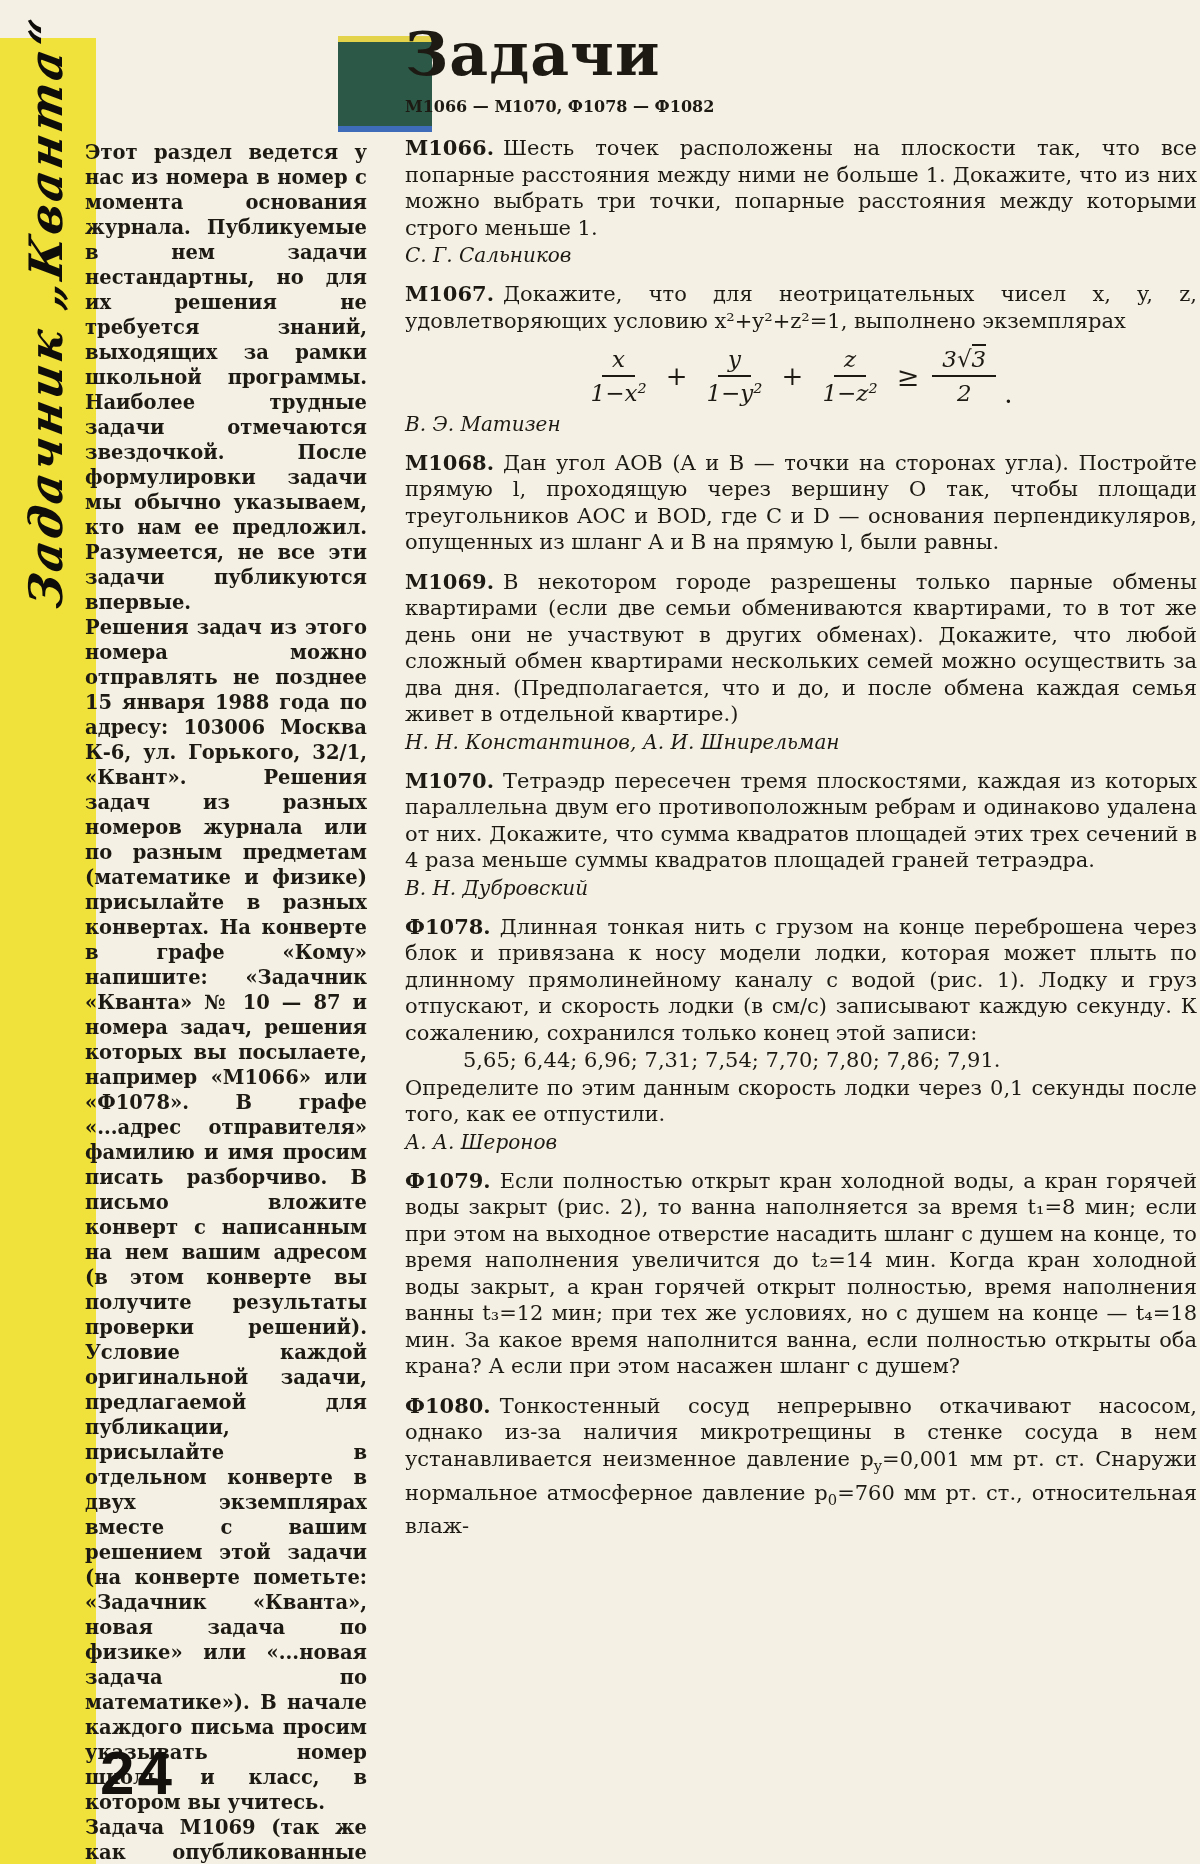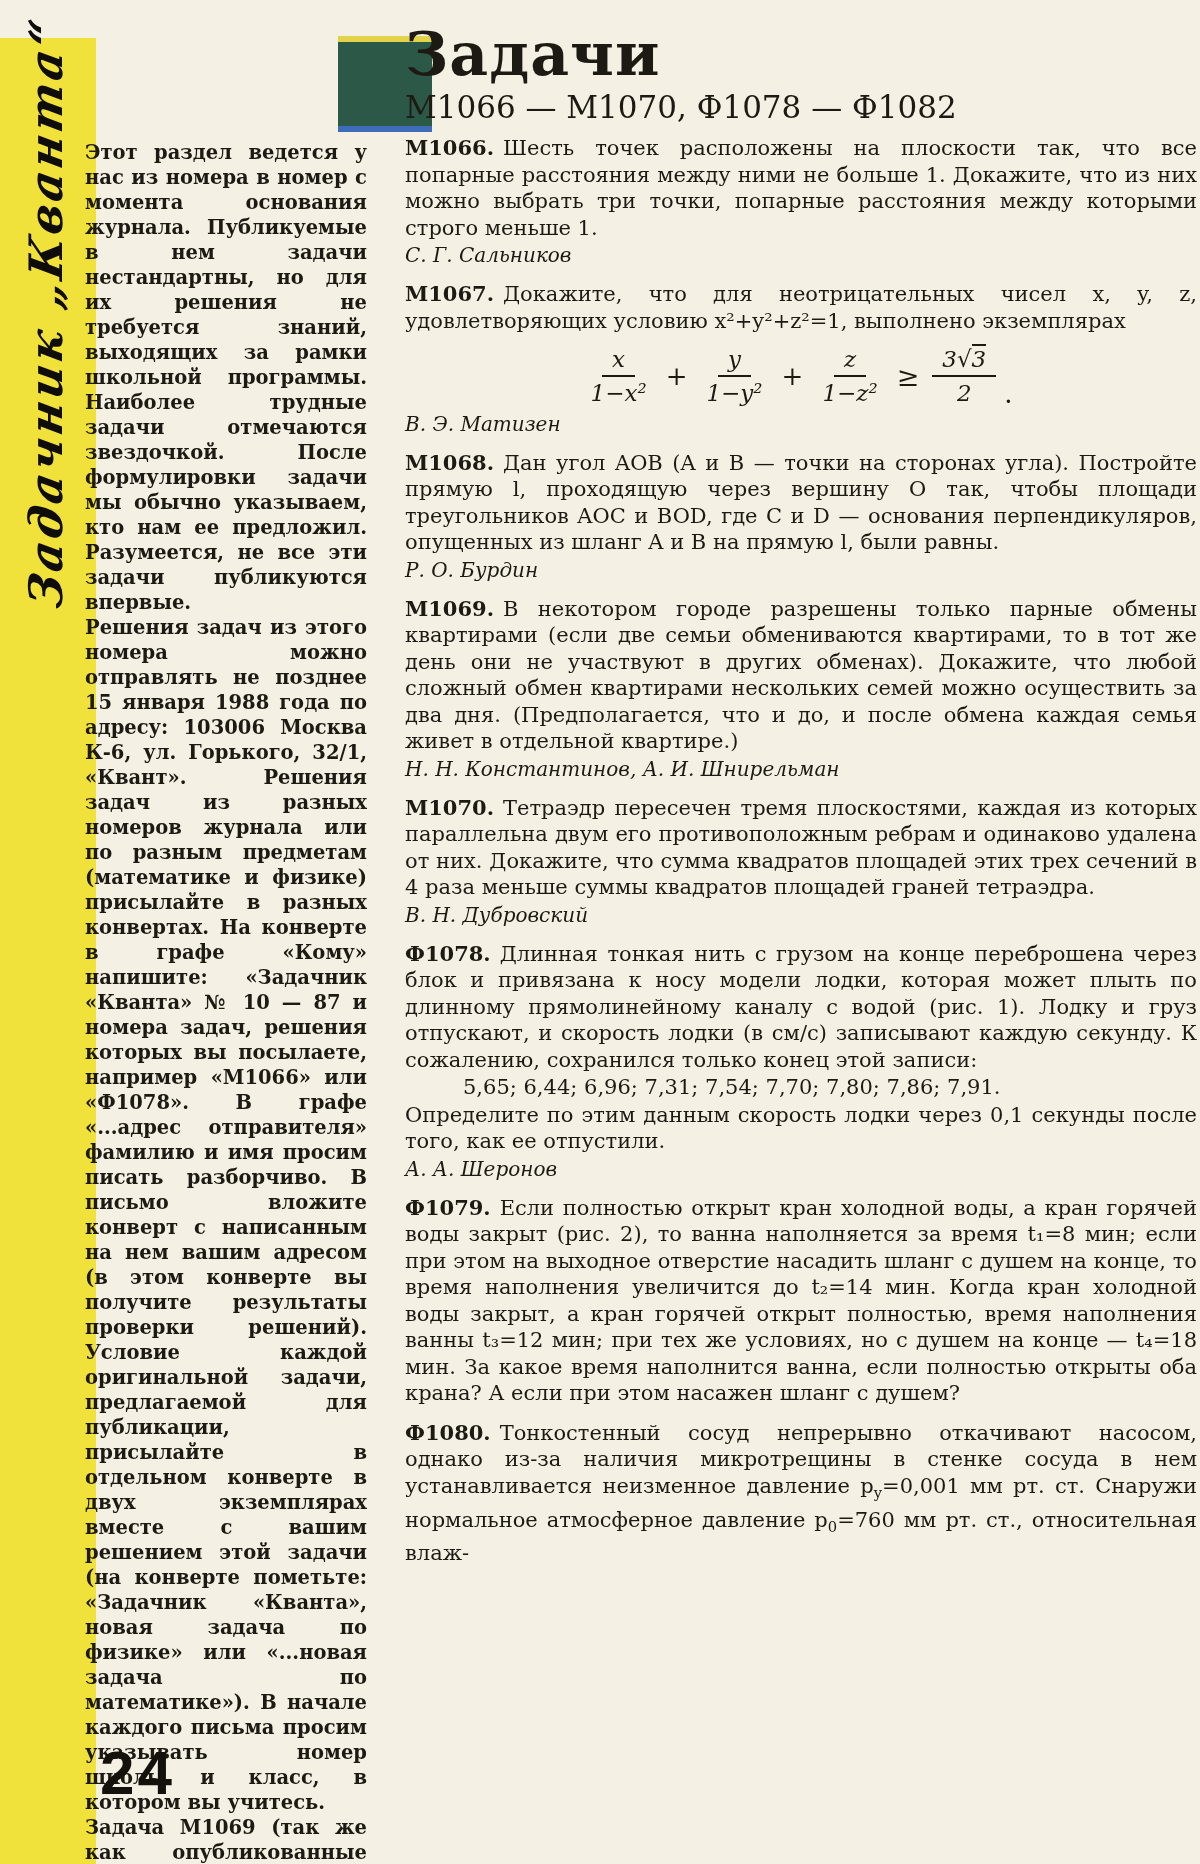--- a/index.html
+++ b/index.html
@@ -41,21 +41,21 @@
   .intro p{margin:0;}
   
   .main{
     position:absolute;left:405px;top:24px;width:792px;
     font:400 21px/26.5px "DejaVu Serif",serif;
     text-align:justify;color:#1d1a14;
   }
   .section-title{
     margin:0;font-weight:700;font-size:60px;line-height:60px;letter-spacing:1px;
   }
-  .range{margin:9px 0 0;font-weight:400;font-size:31px;line-height:28px;text-align:left;}
+  .range{margin:9px 0 0;font-weight:700;font-size:16px;line-height:28px;text-align:left;}
   .problems{margin-top:14px;}
   .problem{margin:0 0 13px;}
   .ptext{margin:0;}
   .pid{font-weight:700;padding-right:9px;}
   .author{
     text-align:left;margin:1px 0 0;
     font:italic 400 20px/26px "DejaVu Serif",serif;
   }
   .series{margin:1px 0;text-align:left;padding-left:58px;}
   
@@ -129,21 +129,20 @@
               <span class="num"><span>3√</span><span class="rad">3</span></span>
               <span class="den">2</span>
             </span>
           <span class="op period">.</span>
         </div>
         <div class="author">В. Э. Матизен</div>
       </div>
 
       <div class="problem">
         <p class="ptext"><b class="pid">М1068.</b><span>Дан угол AOB (A и B — точки на сторонах угла). Постройте прямую l, проходящую через вершину O так, чтобы площади треугольников AOC и BOD, где C и D — основания перпендикуляров, опущенных из шланг A и B на прямую l, были равны.</span></p>
-        <div class="author">Р. О. Бурдин</div>
       </div>
 
       <div class="problem">
         <p class="ptext"><b class="pid">М1069.</b><span>В некотором городе разрешены только парные обмены квартирами (если две семьи обмениваются квартирами, то в тот же день они не участвуют в других обменах). Докажите, что любой сложный обмен квартирами нескольких семей можно осуществить за два дня. (Предполагается, что и до, и после обмена каждая семья живет в отдельной квартире.)</span></p>
         <div class="author">Н. Н. Константинов, А. И. Шнирельман</div>
       </div>
 
       <div class="problem">
         <p class="ptext"><b class="pid">М1070.</b><span>Тетраэдр пересечен тремя плоскостями, каждая из которых параллельна двум его противоположным ребрам и одинаково удалена от них. Докажите, что сумма квадратов площадей этих трех сечений в 4 раза меньше суммы квадратов площадей граней тетраэдра.</span></p>
         <div class="author">В. Н. Дубровский</div>

